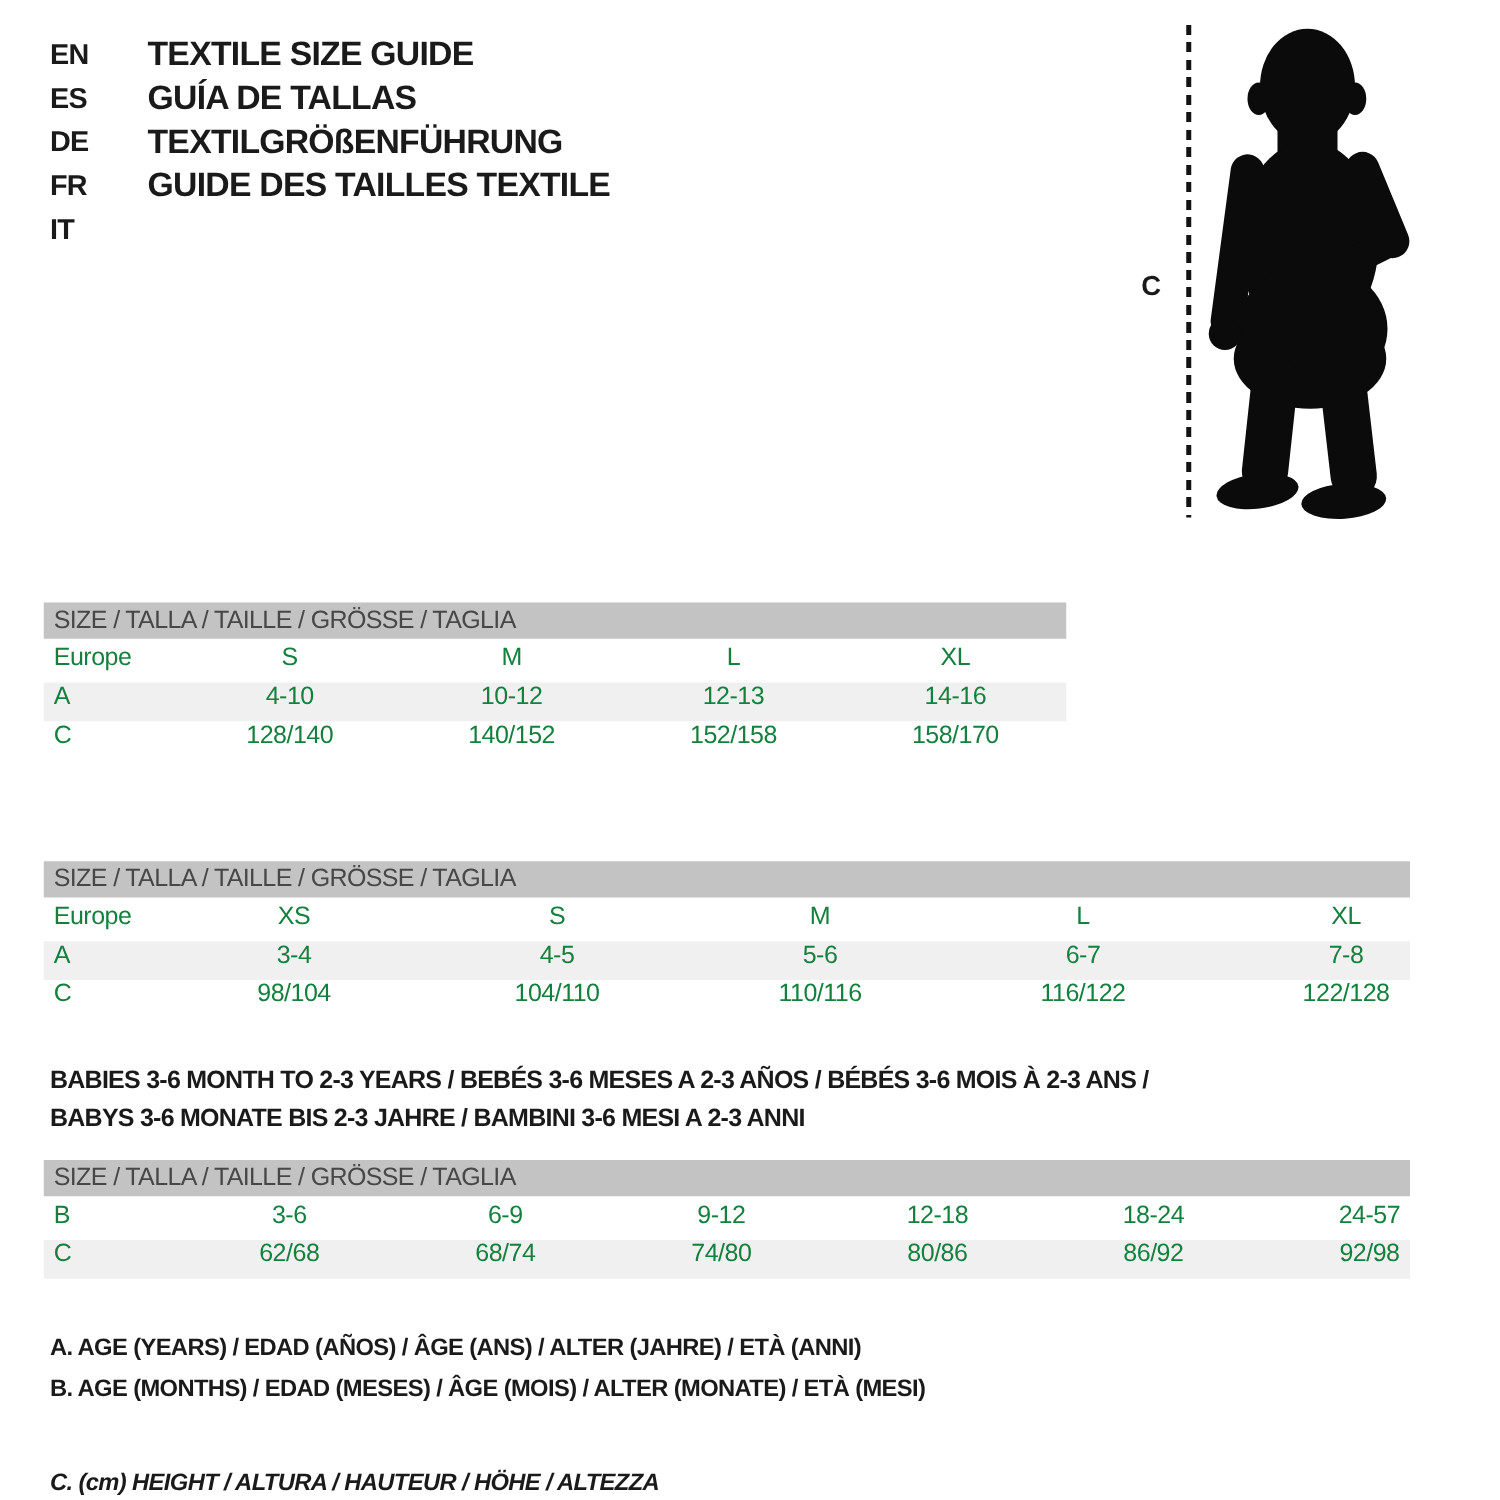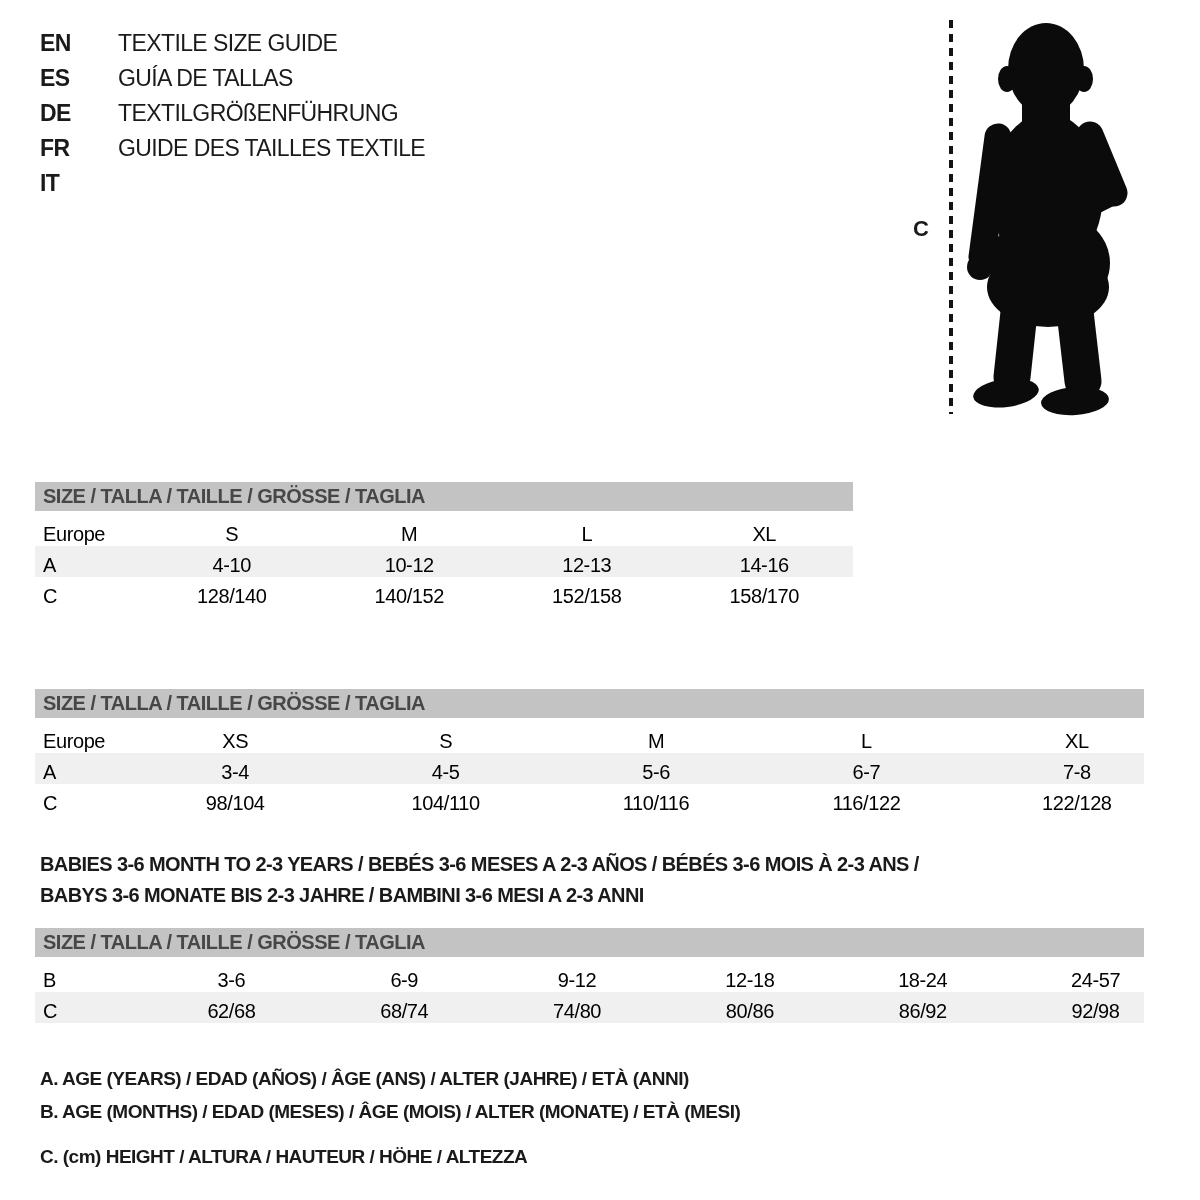--- a/index.html
+++ b/index.html
@@ -2,27 +2,27 @@
 <html><head>
 <meta charset="utf-8">
 <style>
   html, body {
     margin: 0; padding: 0;
     width: 1200px; height: 1200px;
     background: #ffffff;
     font-family: "Liberation Sans", sans-serif;
     color: #1a1a1a;
   }
-  .canvas { position: relative; width: 1128px; height: 1200px; overflow: hidden; background: #fff; padding-left: 16px; }
+  .canvas { position: relative; width: 1128px; height: 1200px; overflow: hidden; background: #fff; }
 
   
   .lang-list { position: absolute; left: 40px; top 26px; top: 26px; }
   .lang-row { display: flex; height: 35px; align-items: center; }
   .lang-code { width: 78px; font-weight: 700; font-size: 23px; letter-spacing: -0.6px; }
-  .lang-title { font-weight: 400; font-size: 23px; letter-spacing: -0.6px; white-space: nowrap; }
+  .lang-title { font-weight: 700; font-size: 27px; letter-spacing: -0.6px; white-space: nowrap; }
 
   
   .figure { position: absolute; left: 905px; top: 0; width: 295px; height: 430px; }
   .dash-line {
     position: absolute; left: 44px; top: 20px; width: 4px; height: 394px;
     background: repeating-linear-gradient(to bottom, #131313 0 8px, transparent 8px 14px);
   }
   .c-label { position: absolute; left: 8px; top: 216px; font-weight: 700; font-size: 22px; }
   .figure svg { position: absolute; left: 57px; top: 15px; }
 
@@ -30,25 +30,25 @@
   .heading {
     position: absolute; left: 40px;
     font-weight: 700; font-size: 20px; letter-spacing: -0.6px; white-space: nowrap;
   }
   .heading .subsmall { font-size: 13px; vertical-align: sub; font-weight: 700; }
 
   
   .tbl { position: absolute; left: 35px; }
   .size-bar {
     height: 29px; background: #c3c3c3; color: #474747;
-    font-weight: 700; font-size: 20px; letter-spacing: -0.5px;
+    font-weight: 400; font-size: 20px; letter-spacing: -0.5px;
     line-height: 29px; padding-left: 8px; box-sizing: border-box;
     margin-bottom: 4px; white-space: nowrap;
   }
-  .trow { display: flex; align-items: flex-end; height: 31px; font-size: 20px; letter-spacing: -0.4px; color: #000000; }
+  .trow { display: flex; align-items: flex-start; height: 31px; font-size: 20px; letter-spacing: -0.4px; color: #15803d; }
   .trow.shaded { background: #f0f0f0; }
   .lbl { padding-left: 8px; box-sizing: border-box; white-space: nowrap; }
   .lbl-jr { width: 108px; }
   .lbl-ch { width: 95px; }
   .lbl-bb { width: 110px; }
   .val { flex: 1 1 0; text-align: center; white-space: nowrap; }
 
   
   .footnote {
     position: absolute; left: 40px;
@@ -185,15 +185,15 @@
       <span class="val">68/74</span>
       <span class="val">74/80</span>
       <span class="val">80/86</span>
       <span class="val">86/92</span>
       <span class="val">92/98</span>
     </div>
   </div>
 
   <div class="footnote" style="top:1068px;">A. AGE (YEARS) / EDAD (AÑOS) / ÂGE (ANS) / ALTER (JAHRE) / ETÀ (ANNI)</div>
   <div class="footnote" style="top:1101px;">B. AGE (MONTHS) / EDAD (MESES) / ÂGE (MOIS) / ALTER (MONATE) / ETÀ (MESI)</div>
-  <div class="footnote" style="top:1146px;">C. (cm) HEIGHT / ALTURA / HAUTEUR / HÖHE / ALTEZZA</div>
+  <div class="footnote" style="top:1176px;font-style:italic;">C. (cm) HEIGHT / ALTURA / HAUTEUR / HÖHE / ALTEZZA</div>
 
 </div>
 
 </body></html>

